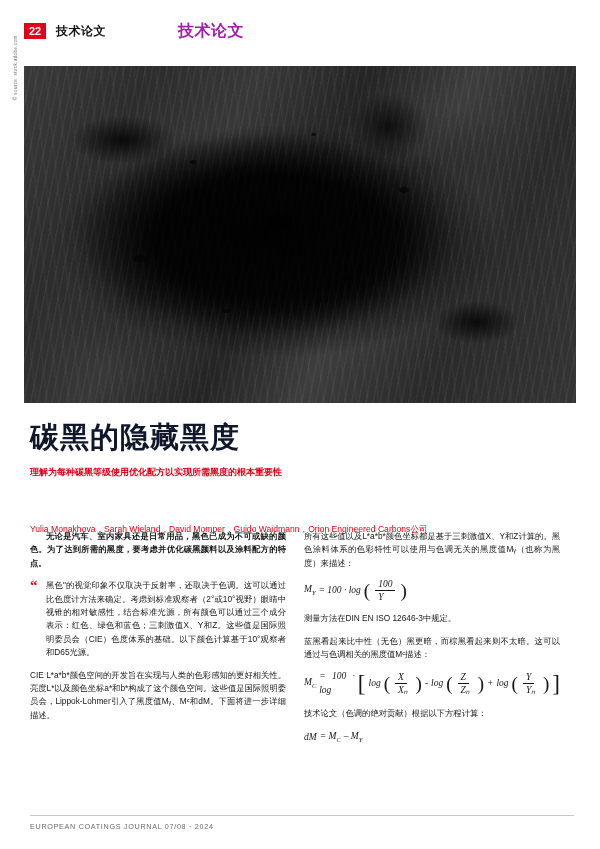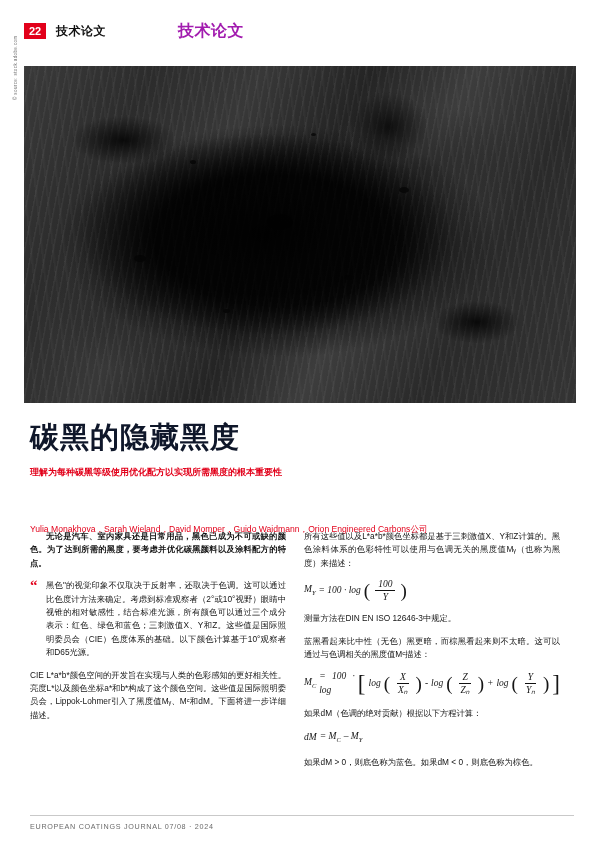--- a/index.html
+++ b/index.html
@@ -188,21 +188,21 @@
     font-family: "Liberation Serif", serif;
     font-size: 9.5px;
     font-style: italic;
     display: flex;
     align-items: center;
     gap: 3px;
   }
   .frac {
     display: inline-flex;
     flex-direction: column;
-    align-items: center;
+    align-items: flex-start;
     vertical-align: middle;
     margin: 0 2px;
     font-style: italic;
   }
   .frac .num { border-bottom: 1px solid #111; padding: 0 3px 1px 3px; line-height: 10px; }
   .frac .den { padding: 1px 3px 0 3px; line-height: 10px; }
   .paren-big {
     font-size: 19px;
     font-style: normal;
     line-height: 12px;
@@ -311,27 +311,26 @@
       <span>log</span>
       <span class="paren-big">(</span>
       <span class="frac">
         <span class="num">Y</span>
         <span class="den">Yₙ</span>
       </span>
       <span class="paren-big">)</span>
       <span class="bracket-big">]</span>
     </div>
 
-    <p>如果dM（色调的绝对贡献）根据以下方程计算：</p>
+    <p>技术论文（色调的绝对贡献）根据以下方程计算：</p>
 
     <div class="formula">
       <span class="it">dM</span>
       <span class="it"><span>= M</span><sub>C</sub></span>
       <span class="it"><span>– M</span><sub>Y</sub></span>
     </div>
 
-    <p>如果dM &gt; 0，则底色称为蓝色。如果dM &lt; 0，则底色称为棕色。</p>
   </div>
 
   <div class="footer-rule"></div>
   <div class="footer">EUROPEAN COATINGS JOURNAL 07/08 · 2024</div>
 
 </div>
 
 </body></html>

